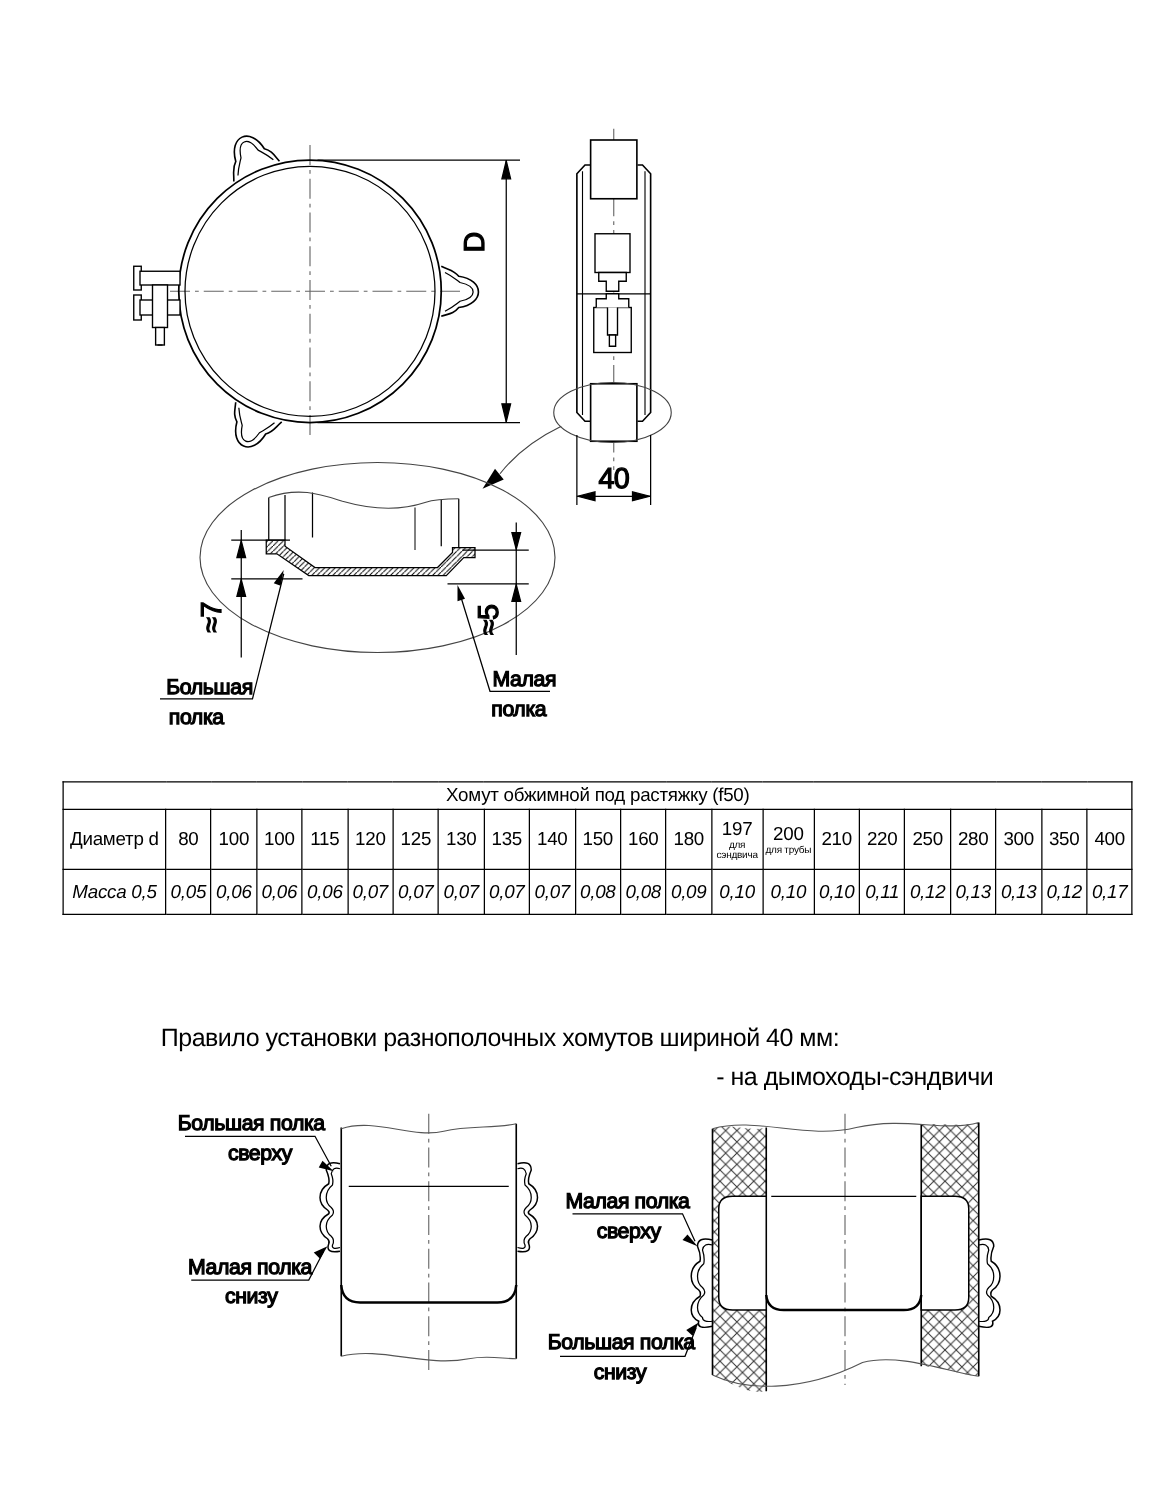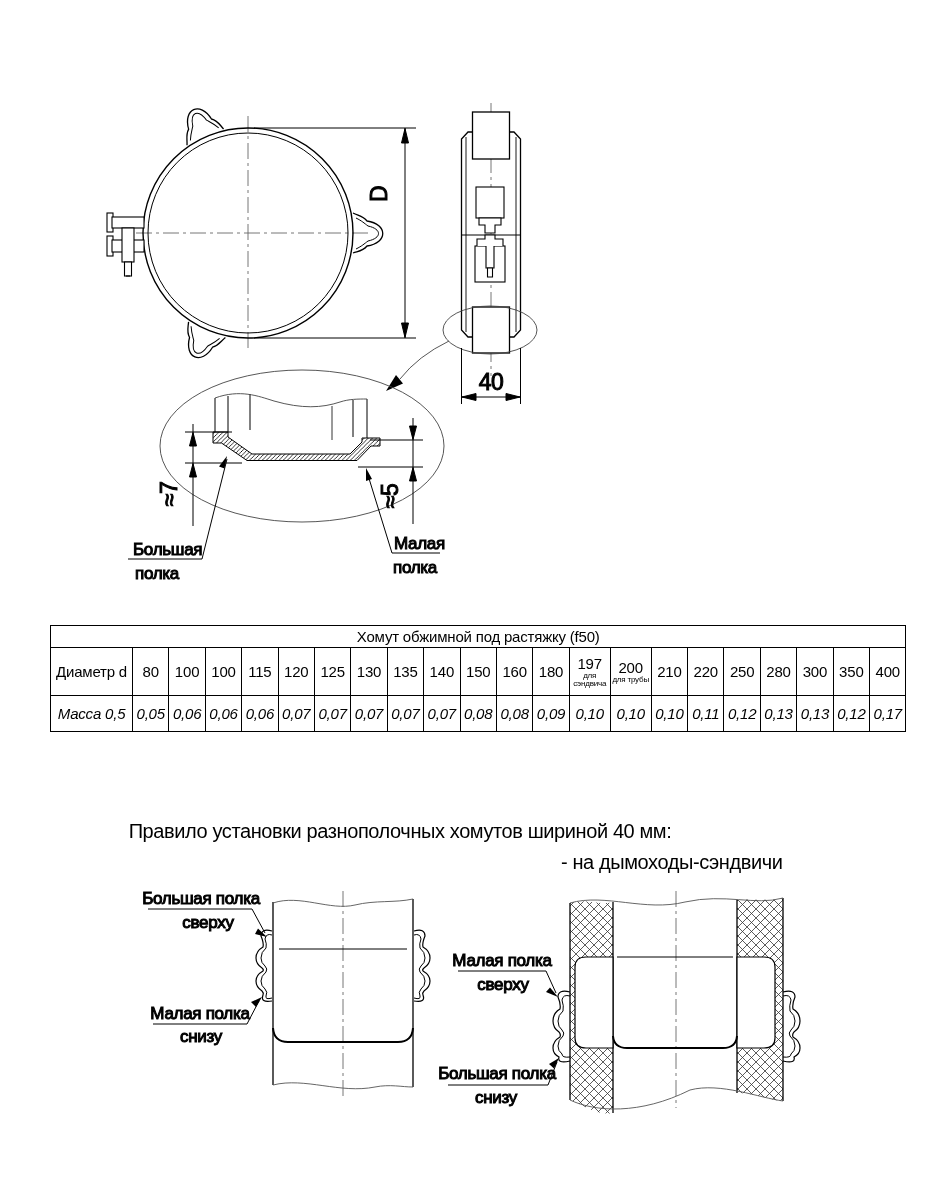--- a/index.html
+++ b/index.html
@@ -20,21 +20,21 @@
   tr.mass-row td{height:35px;font-style:italic;}
   td.rowlabel{text-align:left;padding-left:4px;font-size:15px;}
   .cellnum{font-size:15px;line-height:15px;}
   .cellnote{font-size:8px;line-height:8px;margin-top:1px;}
 
   
   .rules-title{position:absolute;left:0;top:820px;width:800px;text-align:center;
        font-size:20px;letter-spacing:-0.4px;}
   .subtitle{position:absolute;top:851px;font-size:20px;letter-spacing:-0.4px;white-space:nowrap;}
   .subtitle.left{left:145px;}
-  .subtitle.right{left:561px;}
+  .subtitle.right{left:573px;}
 </style>
 </head>
 <body>
 
 <div class="page">
 
   <svg style="top:0" width="940" height="625" viewBox="0 0 940 625">
     <defs>
       <pattern id="h45" width="4.2" height="4.2" patternUnits="userSpaceOnUse">
         <path d="M0,4.2 L4.2,0" stroke="#000" stroke-width="0.8"></path>

